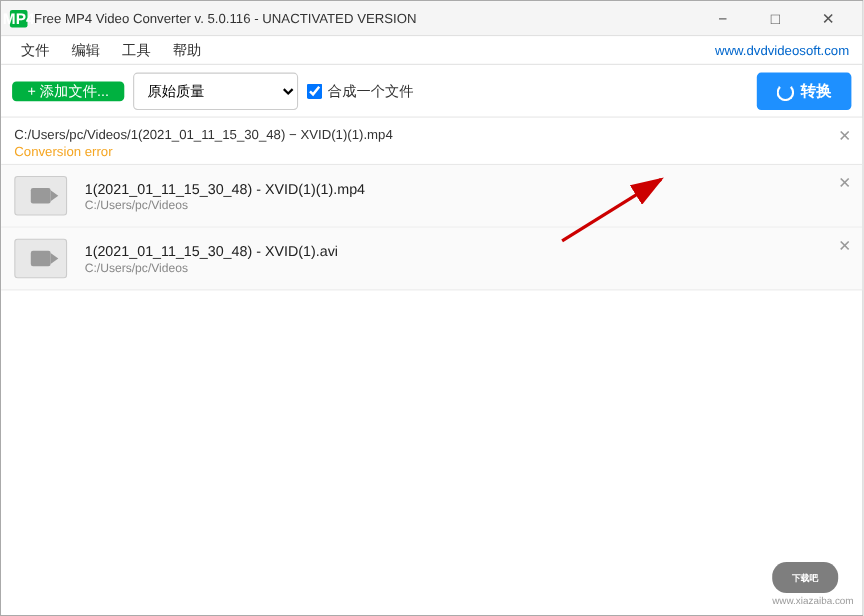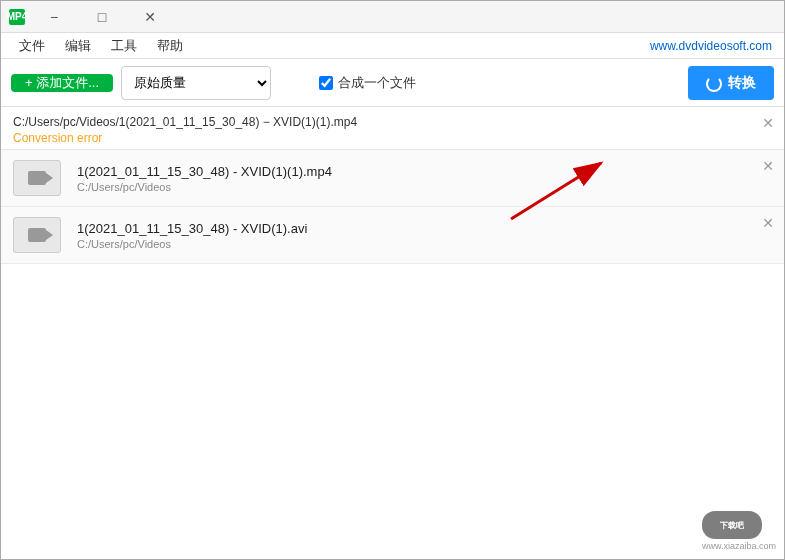--- a/index.html
+++ b/index.html
@@ -38,21 +38,21 @@
       height: 16px;
       margin-right: 6px;
       background: #00b140;
       border-radius: 2px;
       display: flex;
       align-items: center;
       justify-content: center;
     }
     .title-bar-icon span {
       color: white;
-      font-size: 10px;
+      font-size: 14px;
       font-weight: bold;
     }
     .title-bar-text {
       flex: 1;
       font-size: 12px;
       color: #333;
     }
     .title-bar-controls {
       display: flex;
       gap: 2px;
@@ -144,21 +144,20 @@
       cursor: pointer;
       width: 150px;
       font-family: inherit;
     }
 
     .merge-container {
       display: flex;
       align-items: center;
       gap: 5px;
       white-space: nowrap;
-      margin-left: 40px;
     }
     .merge-container input[type=checkbox] {
       width: 14px;
       height: 14px;
       cursor: pointer;
     }
     .merge-label {
       font-size: 13px;
       color: #333;
     }
@@ -342,20 +341,21 @@
   </style>
 </head>
 <body>
 
 <div class="window">
 
   <div class="title-bar">
     <div class="title-bar-icon">
       <span>MP4</span>
     </div>
+    <span class="title-bar-text">Free MP4 Video Converter v. 5.0.116 - UNACTIVATED VERSION</span>
     <div class="title-bar-controls">
       <button class="title-btn">−</button>
       <button class="title-btn">□</button>
       <button class="title-btn close">✕</button>
     </div>
   </div>
 
   <div class="menu-bar">
     <span class="menu-item">文件</span>
     <span class="menu-item">编辑</span>

